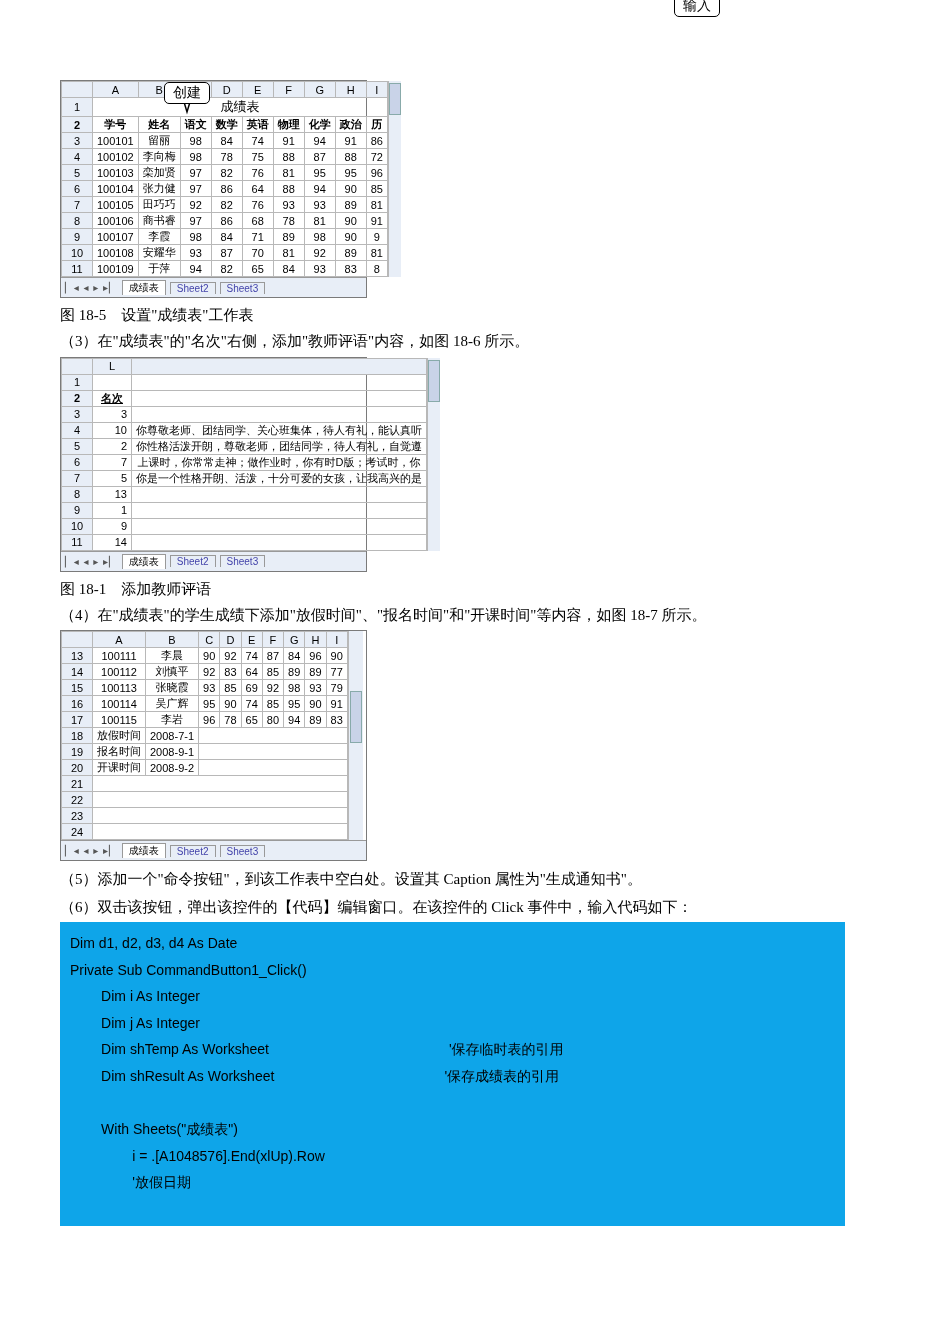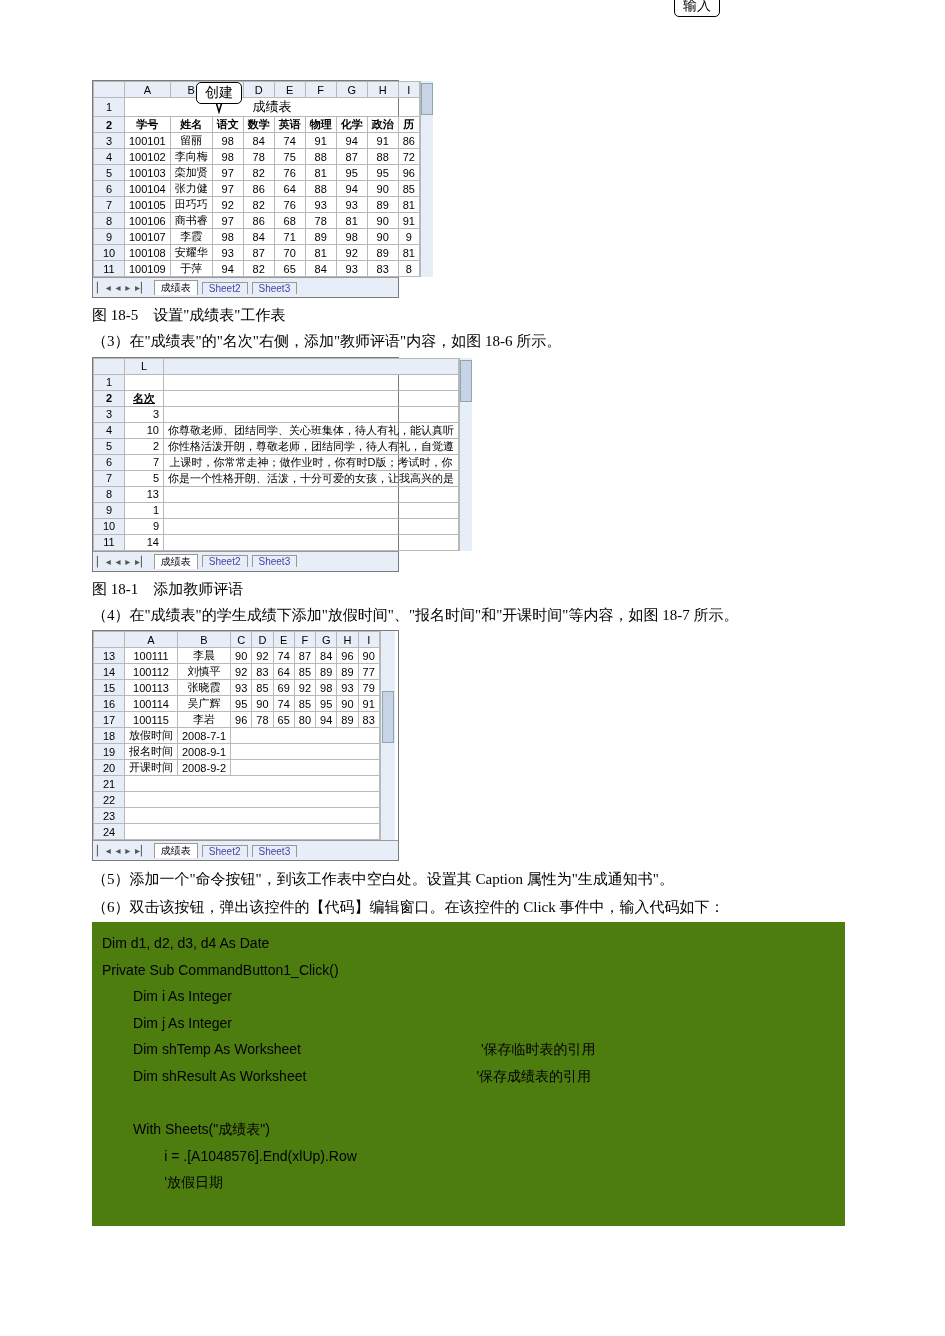--- a/index.html
+++ b/index.html
@@ -5,21 +5,21 @@
   body {
     margin: 0;
     padding: 0;
     background: #fff;
     font-family: "SimSun", "Microsoft YaHei", serif;
     font-size: 15px;
     color: #000;
     width: 945px;
   }
   .page {
-    padding: 80px 100px 40px 92px;
+    padding: 80px 100px 40px 60px;
   }
   
   .excel {
     border: 1px solid #7a7a7a;
     background: #fff;
     font-family: "SimSun", Arial, sans-serif;
     font-size: 11px;
     color: #000;
     margin-bottom: 4px;
     display: inline-block;
@@ -80,21 +80,21 @@
   .caption {
     font-size: 15px;
     margin: 4px 0 4px 0;
   }
   .para {
     font-size: 15px;
     line-height: 1.7;
     margin: 2px 0;
   }
   .code-block {
-    background: #4d7c0f;
+    background: #0ea5e9;
     font-family: "Verdana","Arial","SimSun",sans-serif;
     font-size: 14px;
     line-height: 1.9;
     padding: 8px 10px 30px 10px;
     margin-top: 0;
     white-space: pre;
   }
   .excel td.txt { text-align:center; }
   .rel { position: relative; }
   .callout-box {

